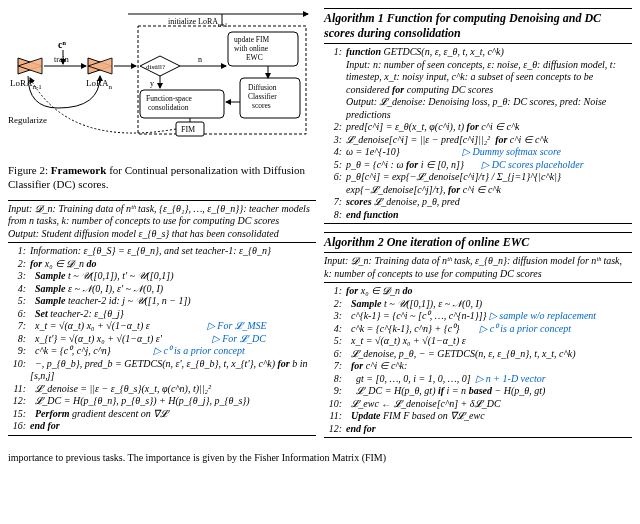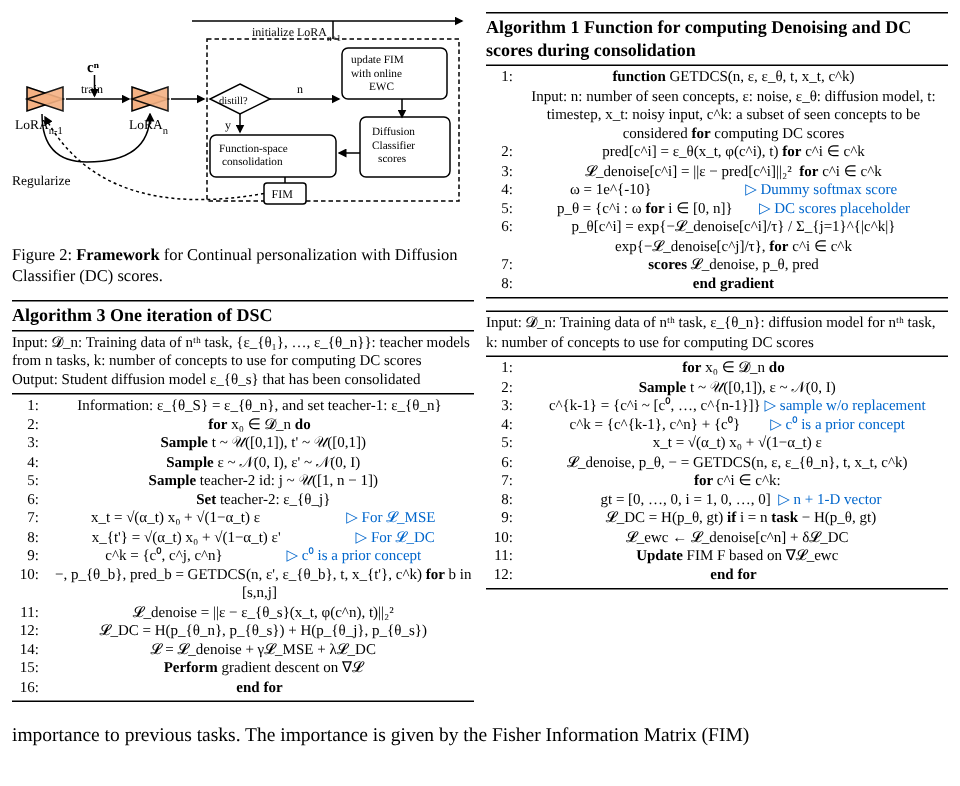--- a/index.html
+++ b/index.html
@@ -30,20 +30,21 @@
     font-size: 11px;
     margin: 4px 0 8px 0;
   }
   .caption .figlabel { }
   .caption .figtitle { font-weight: bold; text-align: right; }
   .algo {
     border-top: 1.2px solid #000;
     border-bottom: 1.2px solid #000;
     margin-bottom: 8px;
     padding: 0;
+    font-style: italic;
   }
   .algo-title {
     font-weight: bold;
     font-size: 12px;
     padding: 2px 0;
     border-bottom: 0.8px solid #000;
   }
   .algo-io {
     font-size: 10px;
     padding: 2px 0;
@@ -62,27 +63,26 @@
   .algo-body .num {
     width: 18px;
     text-align: right;
     padding-right: 4px;
     flex: 0 0 auto;
   }
   .algo-body .code {
     flex: 1 1 auto;
     white-space: pre-wrap;
     word-wrap: break-word;
-    text-align: center;
   }
   .kw { font-weight: bold; }
   .comment { color: #0066cc; }
   .cutoff {
     margin-top: 6px;
-    font-size: 13px;
+    font-size: 10px;
     white-space: nowrap;
     overflow: hidden;
   }
 </style>
 </head>
 <body>
 
 <div class="page">
 
   <div class="col">
@@ -160,21 +160,20 @@
         <text x="160" y="16" font-size="8"><tspan>initialize LoRA</tspan><tspan font-size="6" dy="3">n+1</tspan></text>
       </svg>
     </div>
 
     <div class="caption">
       <span class="figlabel">Figure 2:</span>
       <span class="figtitle">Framework</span><span> for Continual personalization with Diffusion Classifier (DC) scores.</span>
     </div>
 
     <div class="algo">
-      <div class="algo-title">Algorithm 3 One iteration of DSC</div>
       <div class="algo-io">
         <div><span class="kw"></span><span>Input: 𝓓_n: Training data of nᵗʰ task, {ε_{θ₁}, …, ε_{θ_n}}: teacher models from n tasks, k: number of concepts to use for computing DC scores</span></div>
         <div><span class="kw"></span><span>Output: Student diffusion model ε_{θ_s} that has been consolidated</span></div>
       </div>
       <div class="algo-body" id="algo3-body">
           <div class="line">
             <span class="num">1:</span>
             <span class="code">Information: ε_{θ_S} = ε_{θ_n}, and set teacher-1: ε_{θ_n}</span>
           </div>
           <div class="line">
@@ -215,24 +214,20 @@
           </div>
           <div class="line">
             <span class="num">11:</span>
             <span class="code">  𝓛_denoise = ||ε − ε_{θ_s}(x_t, φ(c^n), t)||₂²</span>
           </div>
           <div class="line">
             <span class="num">12:</span>
             <span class="code">  𝓛_DC = H(p_{θ_n}, p_{θ_s}) + H(p_{θ_j}, p_{θ_s})</span>
           </div>
           <div class="line">
-            <span class="num">14:</span>
-            <span class="code">  𝓛 = 𝓛_denoise + γ𝓛_MSE + λ𝓛_DC</span>
-          </div>
-          <div class="line">
             <span class="num">15:</span>
             <span class="code">  <span class="kw">Perform</span> gradient descent on ∇𝓛</span>
           </div>
           <div class="line">
             <span class="num">16:</span>
             <span class="code"><span class="kw">end for</span></span>
           </div>
         </div>
     </div>
 
@@ -245,20 +240,24 @@
       <div class="algo-body" id="algo1-body">
           <div class="line">
             <span class="num">1:</span>
             <span class="code"><span class="kw">function</span> GETDCS(n, ε, ε_θ, t, x_t, c^k)</span>
           </div>
           <div class="line">
             <span class="num"></span>
             <span class="code">Input: n: number of seen concepts, ε: noise, ε_θ: diffusion model, t: timestep, x_t: noisy input, c^k: a subset of seen concepts to be considered <span class="kw">for</span> computing DC scores</span>
           </div>
           <div class="line">
+            <span class="num"></span>
+            <span class="code">Output: 𝓛_denoise: Denoising loss, p_θ: DC scores, pred: Noise predictions</span>
+          </div>
+          <div class="line">
             <span class="num">2:</span>
             <span class="code">pred[c^i] = ε_θ(x_t, φ(c^i), t) <span class="kw">for</span> c^i ∈ c^k</span>
           </div>
           <div class="line">
             <span class="num">3:</span>
             <span class="code">𝓛_denoise[c^i] = ||ε − pred[c^i]||₂²  <span class="kw">for</span> c^i ∈ c^k</span>
           </div>
           <div class="line">
             <span class="num">4:</span>
             <span class="code">ω = 1e^{-10}                         <span class="comment">▷ Dummy softmax score</span></span>
@@ -270,26 +269,27 @@
           <div class="line">
             <span class="num">6:</span>
             <span class="code">p_θ[c^i] = exp{−𝓛_denoise[c^i]/τ} / Σ_{j=1}^{|c^k|} exp{−𝓛_denoise[c^j]/τ}, <span class="kw">for</span> c^i ∈ c^k</span>
           </div>
           <div class="line">
             <span class="num">7:</span>
             <span class="code"><span class="kw">scores</span> 𝓛_denoise, p_θ, pred</span>
           </div>
           <div class="line">
             <span class="num">8:</span>
-            <span class="code"><span class="kw">end gradient</span></span>
+            <span class="code"><span class="kw">end function</span></span>
           </div>
         </div>
     </div>
 
     <div class="algo">
+      <div class="algo-title">Algorithm 2 One iteration of online EWC</div>
       <div class="algo-io">
         <div><span>Input:  𝓓_n: Training data of nᵗʰ task, ε_{θ_n}: diffusion model for nᵗʰ task, k: number of concepts to use for computing DC scores</span></div>
       </div>
       <div class="algo-body" id="algo2-body">
           <div class="line">
             <span class="num">1:</span>
             <span class="code"><span class="kw">for</span> x₀ ∈ 𝓓_n <span class="kw">do</span></span>
           </div>
           <div class="line">
             <span class="num">2:</span>
@@ -314,21 +314,21 @@
           <div class="line">
             <span class="num">7:</span>
             <span class="code">  <span class="kw">for</span> c^i ∈ c^k:</span>
           </div>
           <div class="line">
             <span class="num">8:</span>
             <span class="code">    gt = [0, …, 0, i = 1, 0, …, 0]  <span class="comment">▷ n + 1-D vector</span></span>
           </div>
           <div class="line">
             <span class="num">9:</span>
-            <span class="code">    𝓛_DC = H(p_θ, gt) <span class="kw">if</span> i = n <span class="kw">task</span> − H(p_θ, gt)</span>
+            <span class="code">    𝓛_DC = H(p_θ, gt) <span class="kw">if</span> i = n <span class="kw">based</span> − H(p_θ, gt)</span>
           </div>
           <div class="line">
             <span class="num">10:</span>
             <span class="code">  𝓛_ewc ← 𝓛_denoise[c^n] + δ𝓛_DC</span>
           </div>
           <div class="line">
             <span class="num">11:</span>
             <span class="code">  <span class="kw">Update</span> FIM F based on ∇𝓛_ewc</span>
           </div>
           <div class="line">

